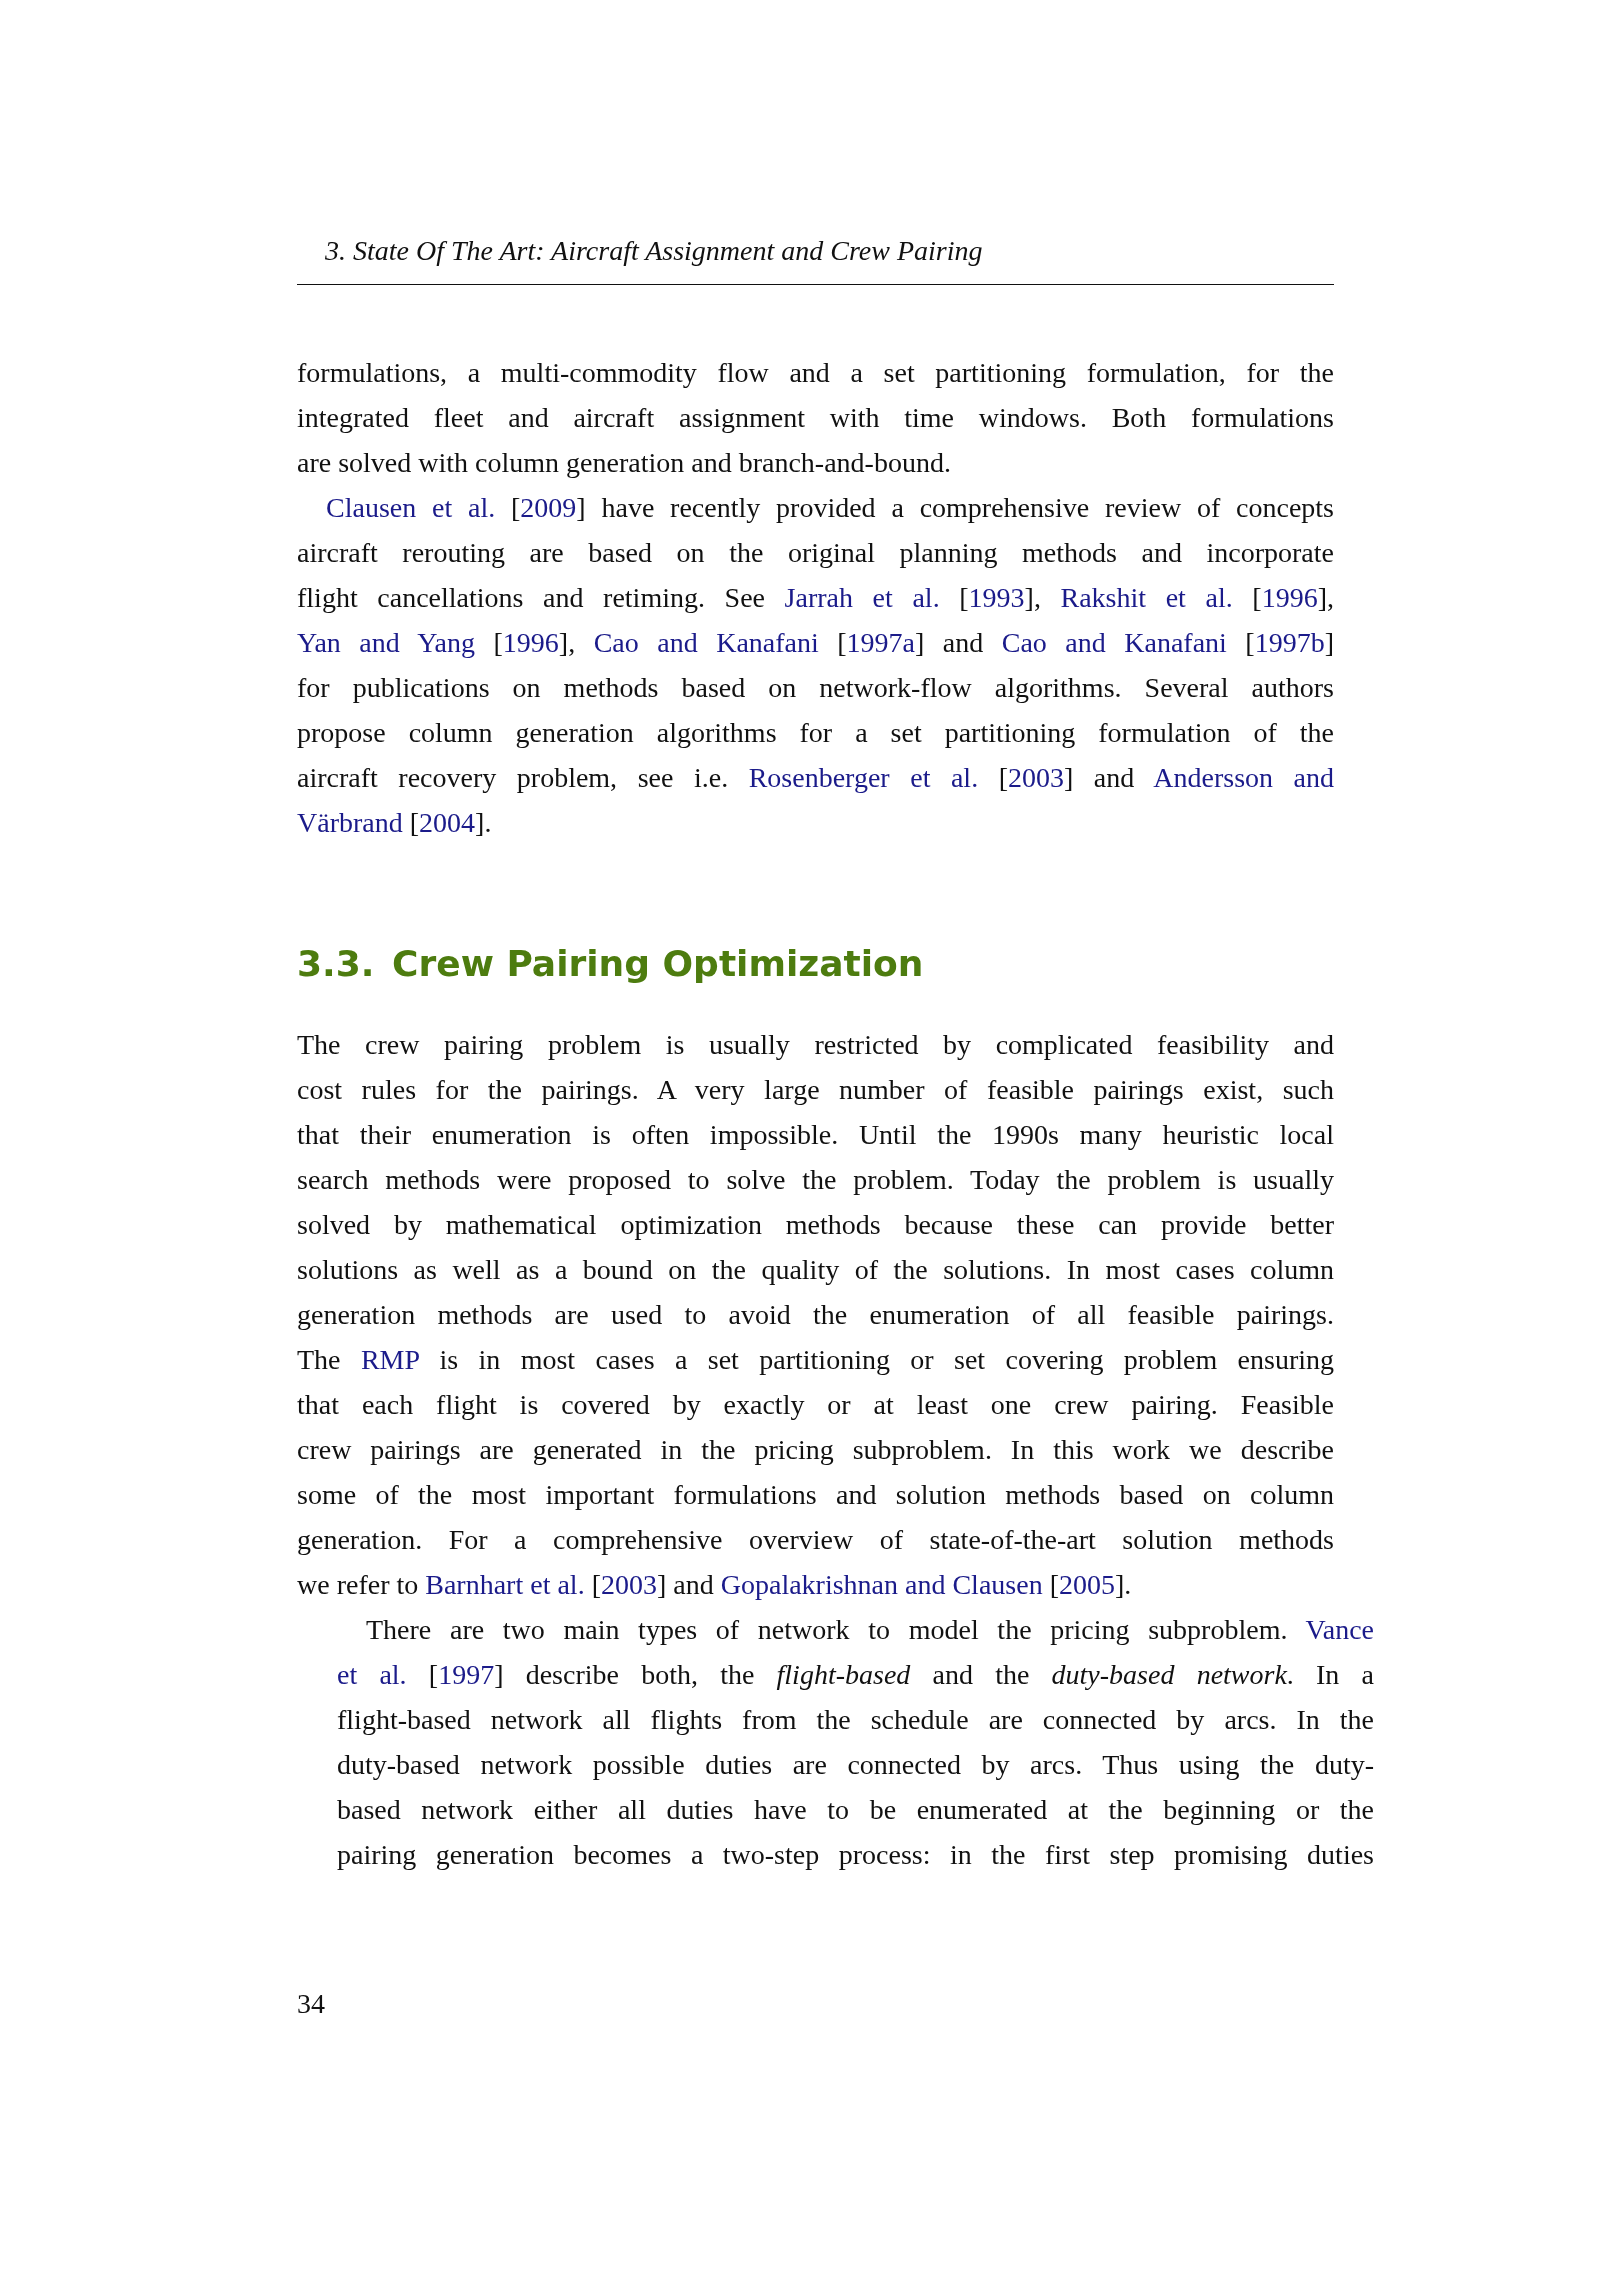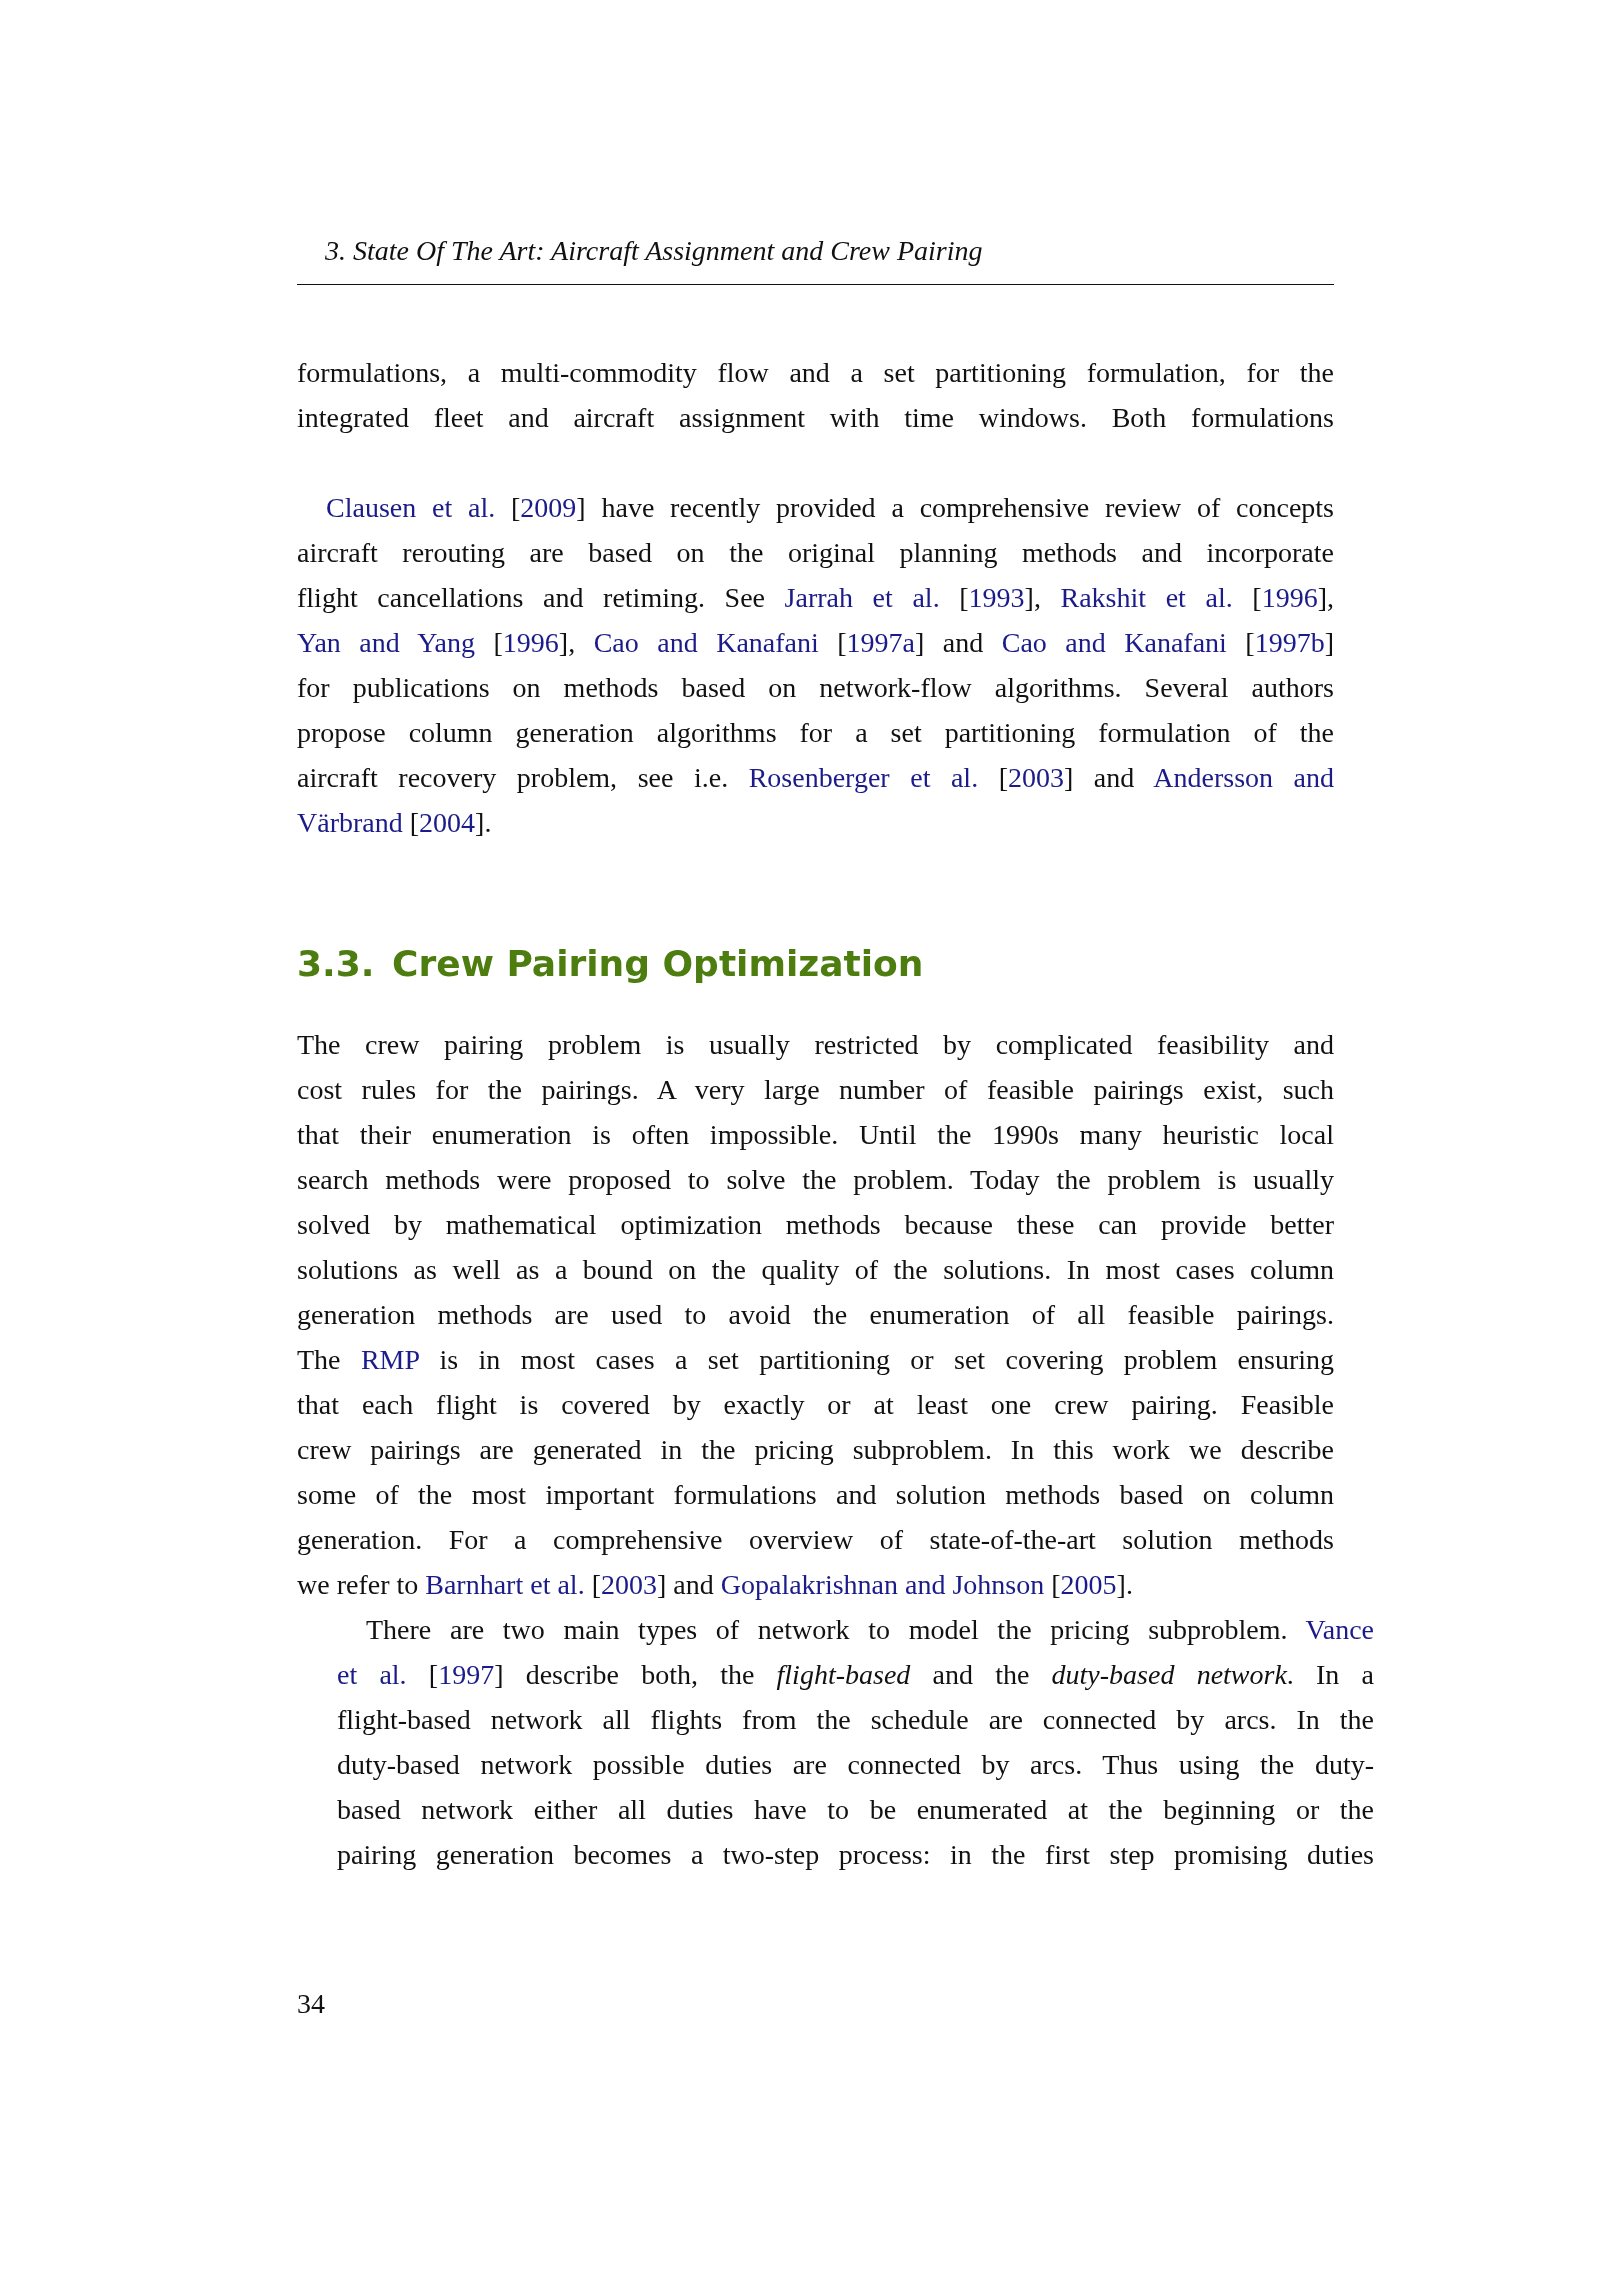--- a/index.html
+++ b/index.html
@@ -93,20 +93,21 @@
 <body>
 
 <div class="page-header">
   <div class="running-head">3. State Of The Art: Aircraft Assignment and Crew Pairing</div>
   <div class="header-rule"></div>
 </div>
 
 <div class="text-block" style="top:350px;">
     <div class="line"><span>formulations, a multi-commodity flow and a set partitioning formulation, for the</span></div>
     <div class="line"><span>integrated fleet and aircraft assignment with time windows.  Both formulations</span></div>
+    <div class="line last"><span>are solved with column generation and branch-and-bound.</span></div>
   </div>
 
 <div class="text-block" style="top:485px;">
     <div class="line indent"><a class="cite">Clausen et al.</a><span> [</span><a class="cite">2009</a><span>] have recently provided a comprehensive review of concepts</span></div>
     <div class="line"><span>aircraft rerouting are based on the original planning methods and incorporate</span></div>
     <div class="line"><span>flight cancellations and retiming.  See </span><a class="cite">Jarrah et al.</a><span> [</span><a class="cite">1993</a><span>], </span><a class="cite">Rakshit et al.</a><span> [</span><a class="cite">1996</a><span>],</span></div>
     <div class="line"><a class="cite">Yan and Yang</a><span> [</span><a class="cite">1996</a><span>], </span><a class="cite">Cao and Kanafani</a><span> [</span><a class="cite">1997a</a><span>] and </span><a class="cite">Cao and Kanafani</a><span> [</span><a class="cite">1997b</a><span>]</span></div>
     <div class="line"><span>for publications on methods based on network-flow algorithms.  Several authors</span></div>
     <div class="line"><span>propose column generation algorithms for a set partitioning formulation of the</span></div>
     <div class="line"><span>aircraft recovery problem, see i.e. </span><a class="cite">Rosenberger et al.</a><span> [</span><a class="cite">2003</a><span>] and </span><a class="cite">Andersson and</a></div>
@@ -123,21 +124,21 @@
     <div class="line"><span>that their enumeration is often impossible.  Until the 1990s many heuristic local</span></div>
     <div class="line"><span>search methods were proposed to solve the problem.  Today the problem is usually</span></div>
     <div class="line"><span>solved by mathematical optimization methods because these can provide better</span></div>
     <div class="line"><span>solutions as well as a bound on the quality of the solutions.  In most cases column</span></div>
     <div class="line"><span>generation methods are used to avoid the enumeration of all feasible pairings.</span></div>
     <div class="line"><span>The </span><a class="cite">RMP</a><span> is in most cases a set partitioning or set covering problem ensuring</span></div>
     <div class="line"><span>that each flight is covered by exactly or at least one crew pairing.  Feasible</span></div>
     <div class="line"><span>crew pairings are generated in the pricing subproblem.  In this work we describe</span></div>
     <div class="line"><span>some of the most important formulations and solution methods based on column</span></div>
     <div class="line"><span>generation.  For a comprehensive overview of state-of-the-art solution methods</span></div>
-    <div class="line last"><span>we refer to </span><a class="cite">Barnhart et al.</a><span> [</span><a class="cite">2003</a><span>] and </span><a class="cite">Gopalakrishnan and Johnson</a><span> [</span><a class="cite">2005</a><span>].</span></div>
+    <div class="line last"><span>we refer to </span><a class="cite">Barnhart et al.</a><span> [</span><a class="cite">2003</a><span>] and </span><a class="cite">Gopalakrishnan and Clausen</a><span> [</span><a class="cite">2005</a><span>].</span></div>
   </div>
 
 <div class="text-block" style="top:1607px;margin-left:40px;">
     <div class="line indent"><span>There are two main types of network to model the pricing subproblem.  </span><a class="cite">Vance</a></div>
     <div class="line"><a class="cite">et al.</a><span> [</span><a class="cite">1997</a><span>] describe both, the </span><span class="it">flight-based</span><span> and the </span><span class="it">duty-based network</span><span>.  In a</span></div>
     <div class="line"><span>flight-based network all flights from the schedule are connected by arcs.  In the</span></div>
     <div class="line"><span>duty-based network possible duties are connected by arcs.  Thus using the duty-</span></div>
     <div class="line"><span>based network either all duties have to be enumerated at the beginning or the</span></div>
     <div class="line"><span>pairing generation becomes a two-step process: in the first step promising duties</span></div>
   </div>

